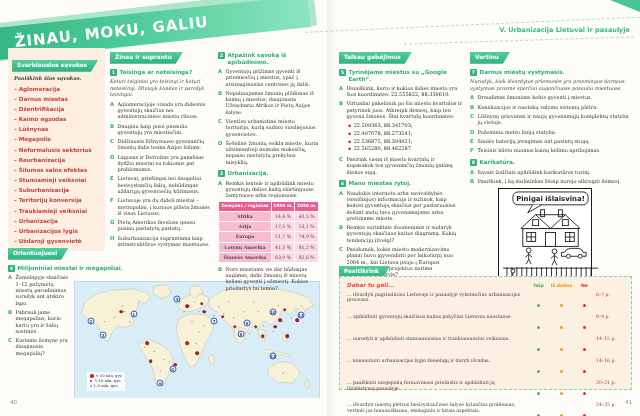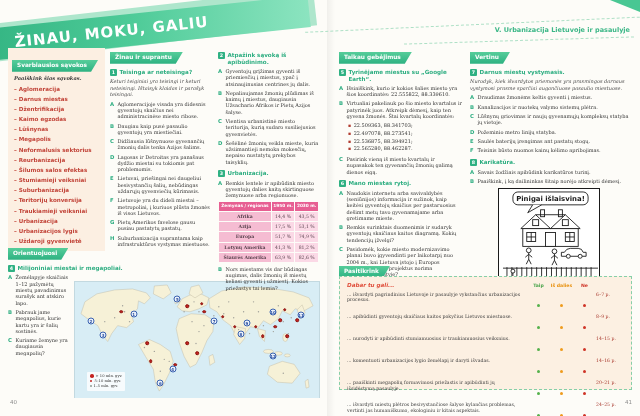--- a/index.html
+++ b/index.html
@@ -83,21 +83,21 @@
   .urb-table td { background:#fbd9e6; font:400 4.6px/1.1 "DejaVu Serif", serif; color:#5c4450;
                   padding:2px 1px; text-align:center; }
   .urb-table td.c1 { background:#f5bcd2; font-weight:bold; }
 
   
   .coords { margin:1px 0 3px 9px; list-style:none; }
   .coords li { font:400 5px/1.55 "DejaVu Serif", serif; color:#333; }
   .coords li::before { content:"▪"; color:#b03a2e; font-size:4.6px; margin-right:2.5px; }
 
   
-  .cartoon { width:102px; margin:3px 0 0 28px; border:1.5px solid #1a1a1a; background:#fff; }
+  .cartoon { width:94px; margin:3px 0 0 28px; border:1.5px solid #1a1a1a; background:#fff; }
 
   
   .sc-tab { position:absolute; left:339px; top:266px; }
   .selfcheck { position:absolute; left:339px; top:276px; width:293px; height:114px;
                background:#fcf0e2; border:1.2px dashed #86cfa8; padding:5px 6px 4px 7px; }
   .sc-head { display:flex; align-items:center; margin-bottom:3.5px; }
   .sc-intro { flex:1; color:#e0513e; font:italic bold 5.6px "DejaVu Sans", sans-serif; }
   .sc-cell { flex:0 0 23px; text-align:center; font:bold 4.6px "DejaVu Sans", sans-serif; }
   .h-yes{color:#49a44b} .h-part{color:#e8910f} .h-no{color:#cf3427}
   .sc-pagecol { flex:0 0 29px; }
@@ -115,21 +115,21 @@
 <body>
 
 <div class="spread">
 
   <div class="gutter"></div>
 
   <div class="banner-back"></div>
   <div class="banner"><span>ŽINAU, MOKU, GALIU</span></div>
   <div class="corner-wedge"></div>
   <div class="stitch stitch-top"></div>
-  <div class="chapter">V. Urbanizacija Lietuvoje ir pasaulyje</div>
+  <div class="chapter">V. Urbanizacija Lietuvai ir pasaulyje</div>
   <div class="stitch stitch-ch"></div>
 
   <div class="vocab-box">
     <div class="tab">Svarbiausios sąvokos</div>
     <div class="vocab-intro">Paaiškink šias sąvokas.</div>
     <ul class="vocab-list">
 
     <li>Aglomeracija</li>
         <li>Darnus miestas</li>
         <li>Džentrifikacija</li>

